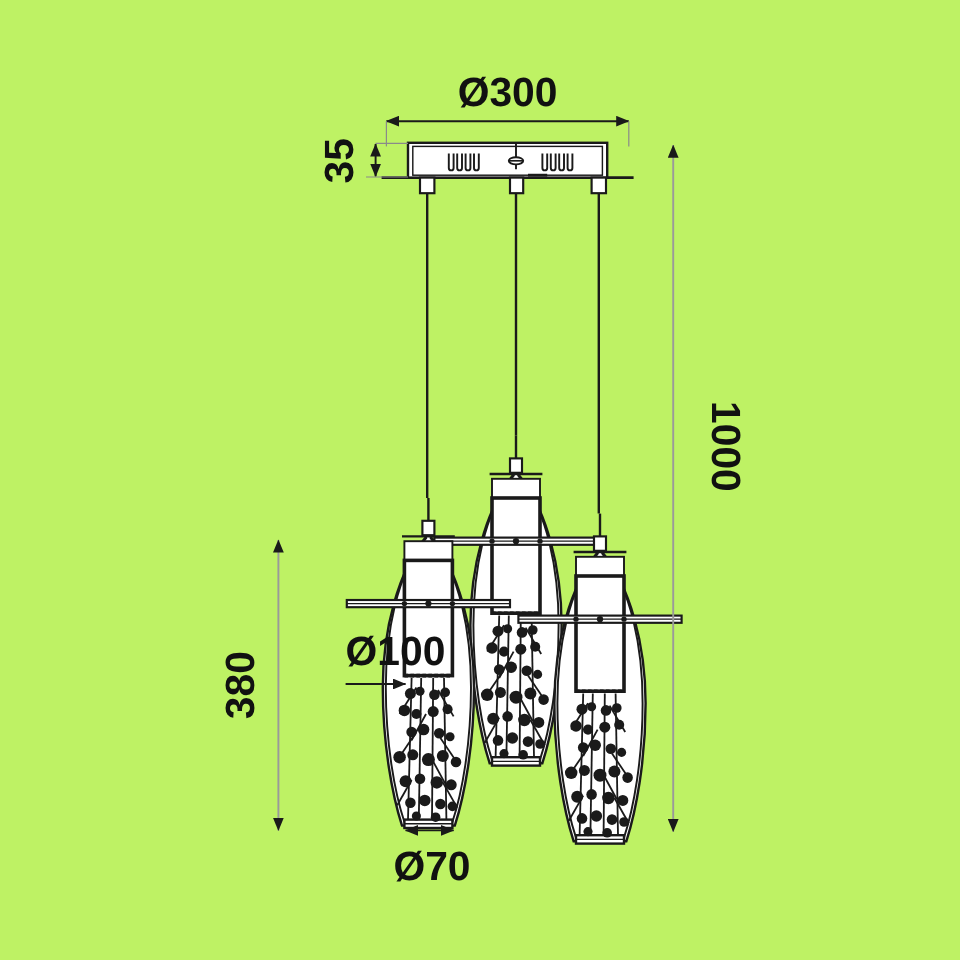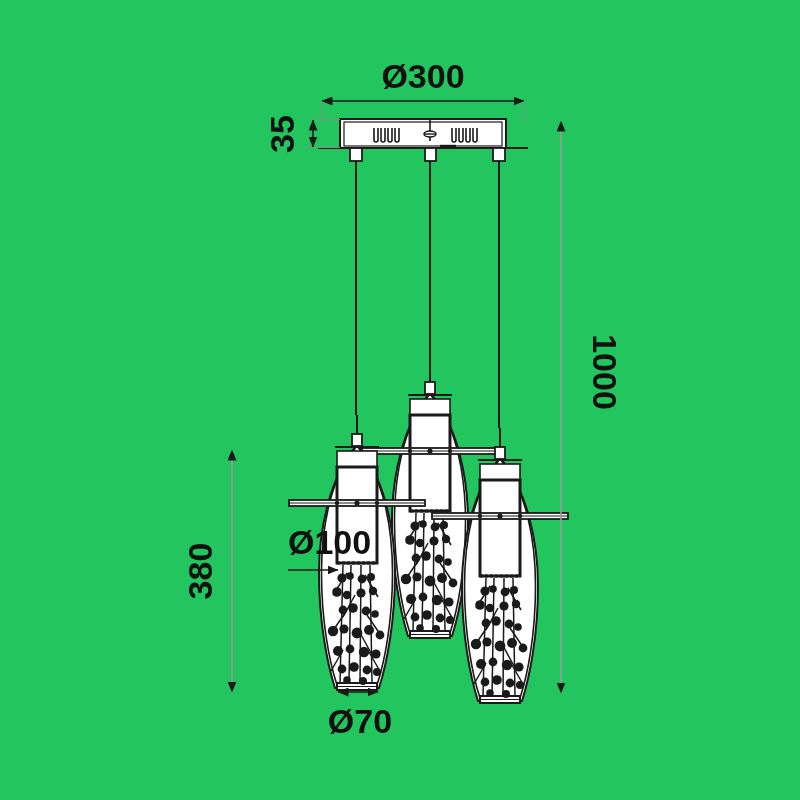--- a/index.html
+++ b/index.html
@@ -1,18 +1,18 @@
 <!DOCTYPE html>
 <html><head>
 <meta charset="utf-8">
 <style>
   html,body{margin:0;padding:0;background:#ffffff;}
   body{width:800px;height:800px;overflow:hidden;
        font-family:"Liberation Sans", sans-serif;}
-  #stage{position:relative;width:800px;height:800px;background:#22c55e;}
+  #stage{position:relative;width:800px;height:800px;background:#bef264;}
   svg{display:block;}
   .dimtext{font-family:"Liberation Sans", sans-serif;font-weight:700;
            fill:#111;font-size:34px;letter-spacing:0px;}
 </style>
 </head>
 <body>
 
 <div id="stage">
 <svg width="800" height="800" viewBox="0 0 800 800">
 

